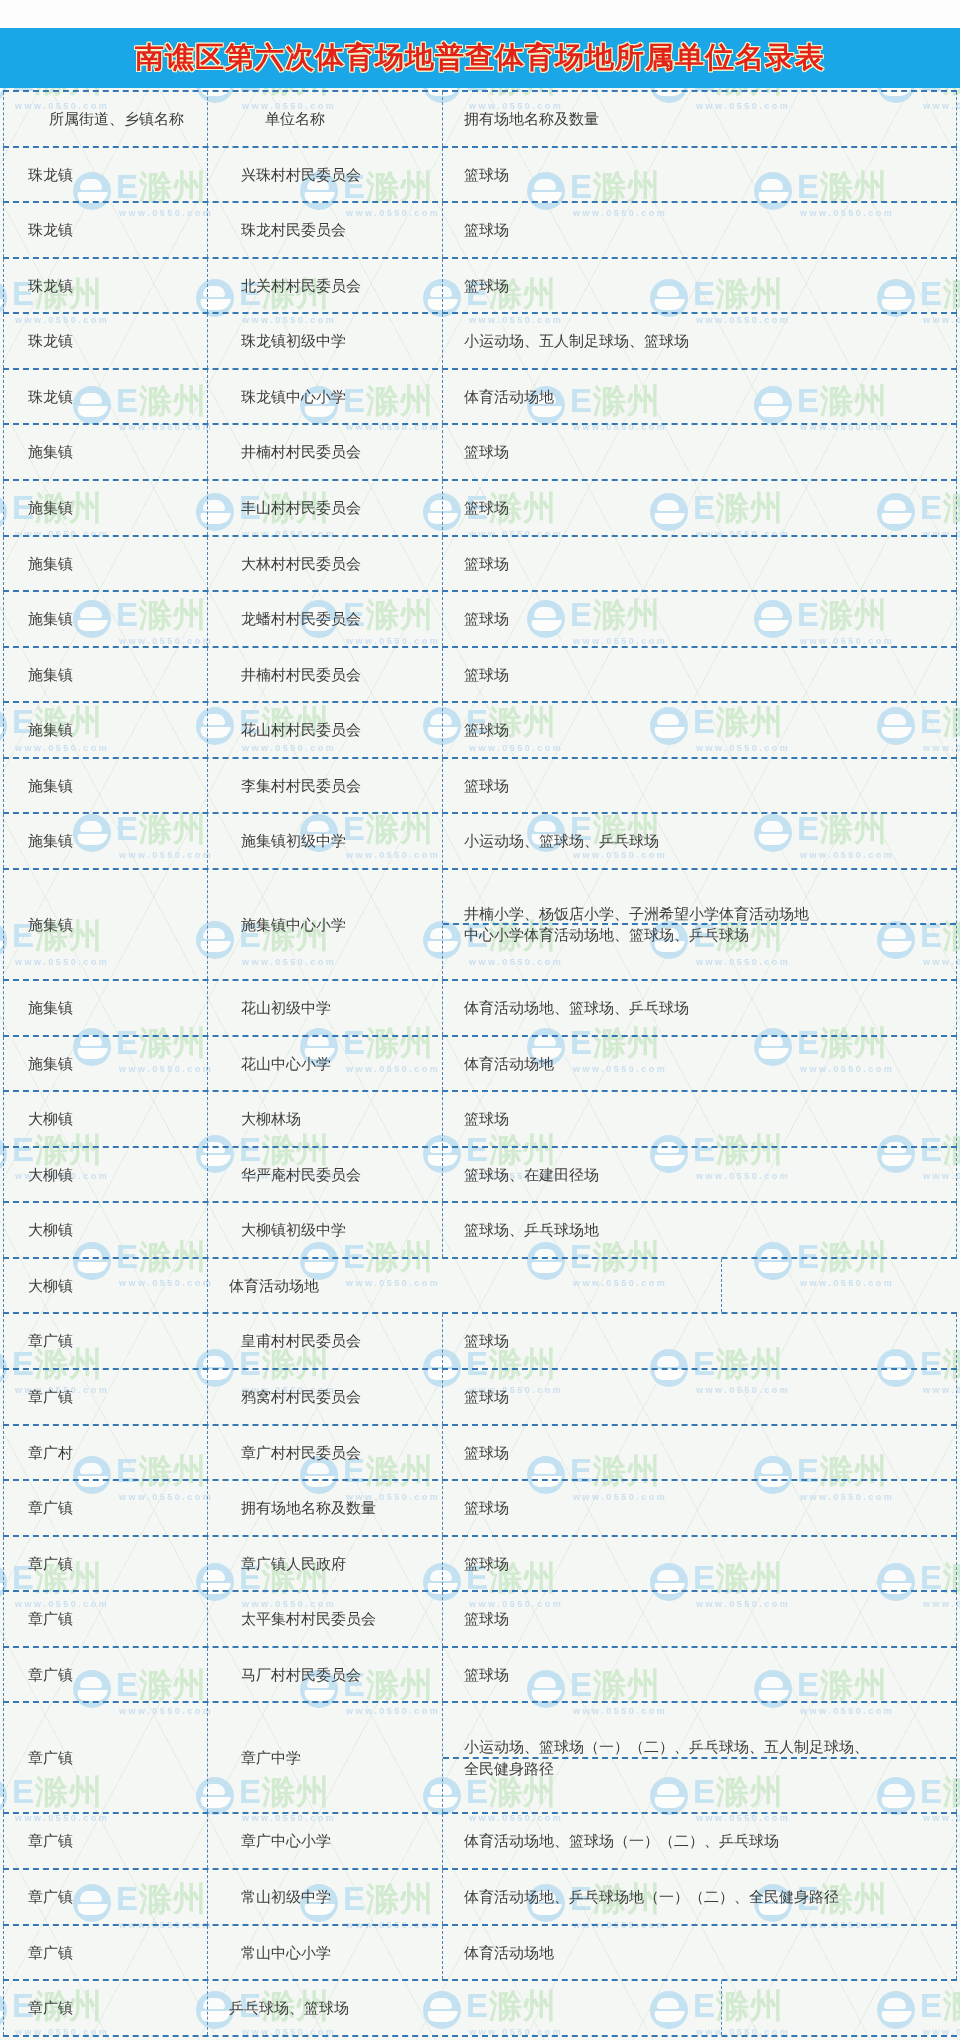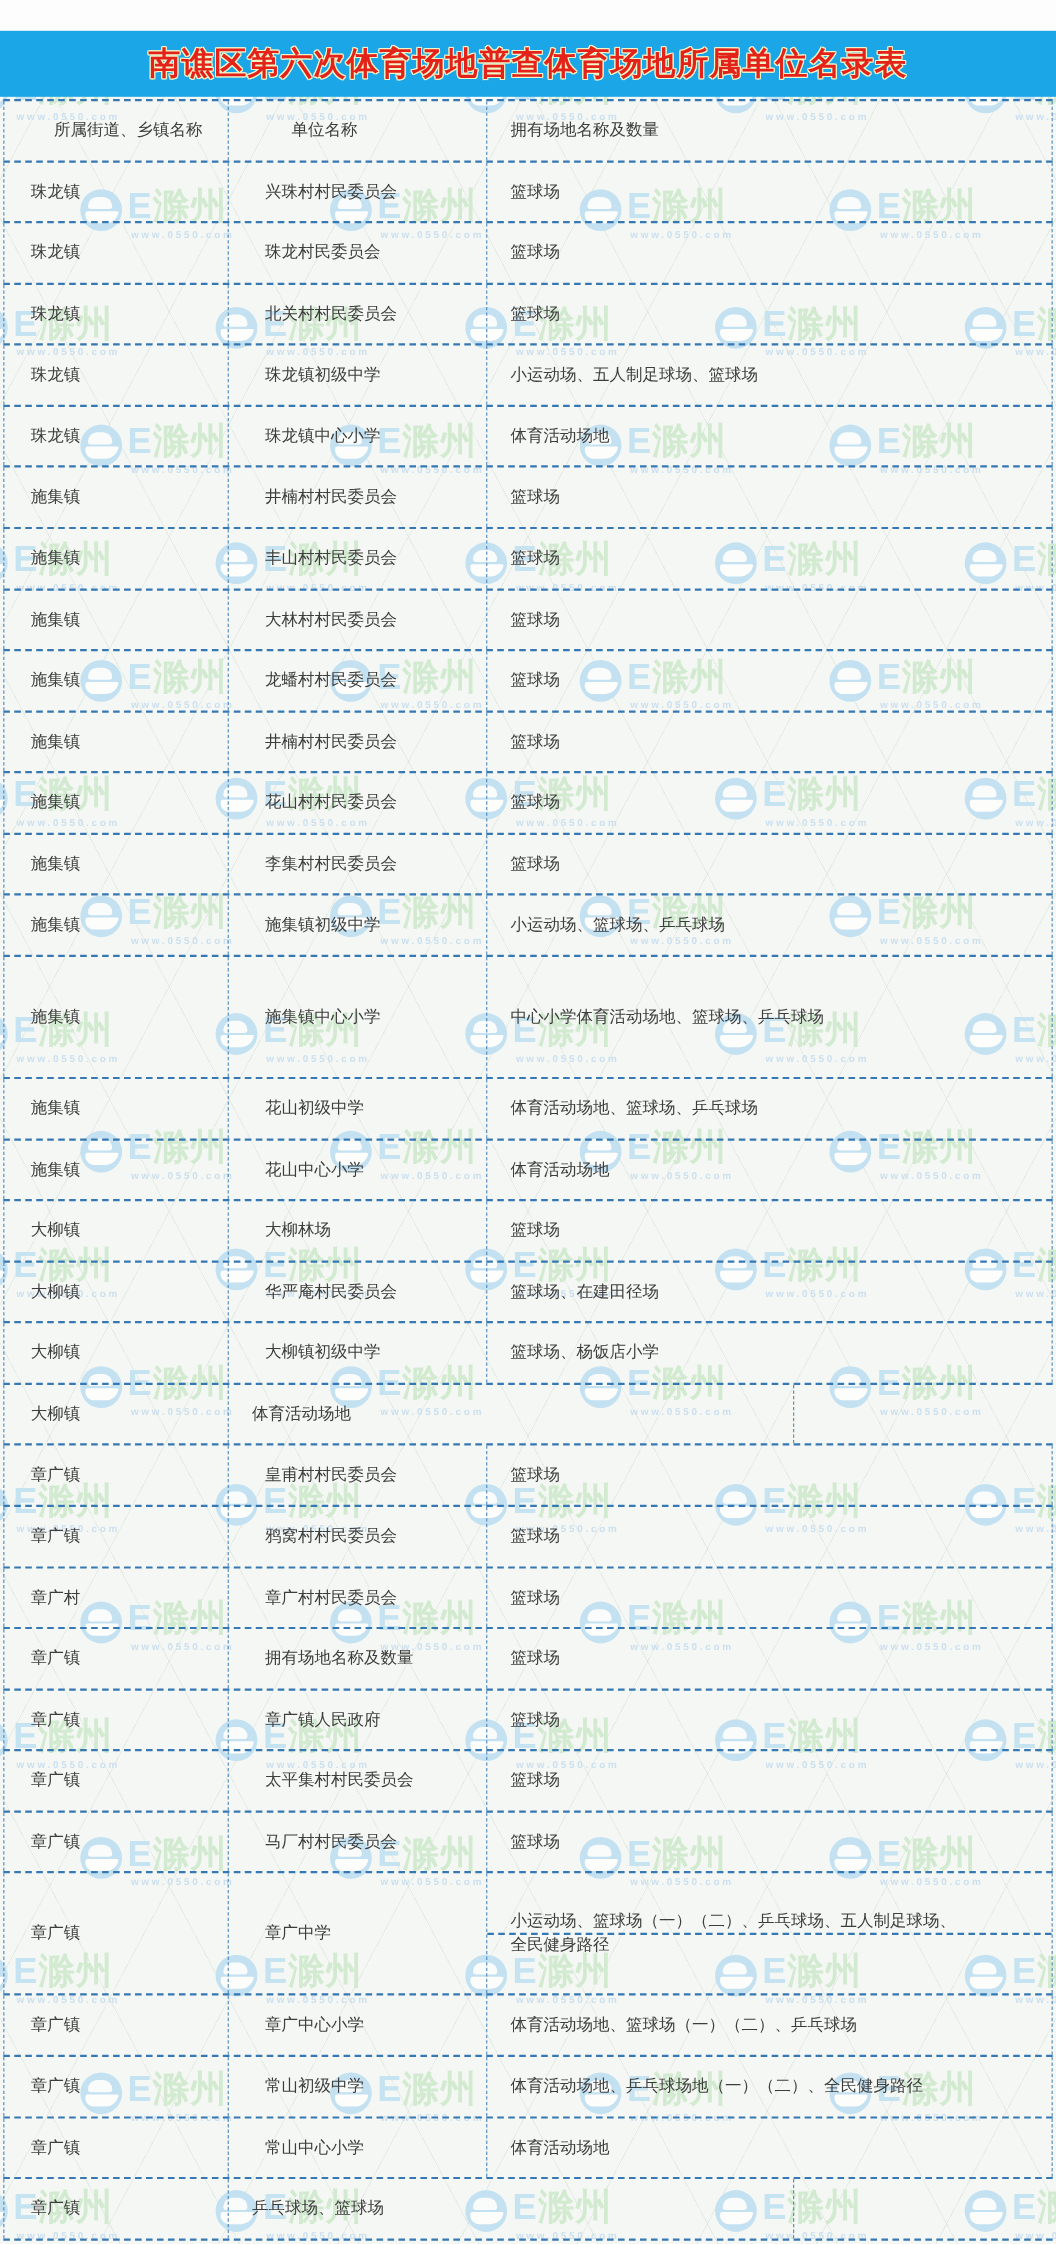--- a/index.html
+++ b/index.html
@@ -650,20 +650,21 @@
             <div class="venue-stack">
               <div class="venue-sub">小运动场、篮球场、乒乓球场</div>
             </div>
           </div>
         </div>
         <div class="trow" style="height: 111.14px;">
           <div class="cell c1">施集镇</div>
           <div class="cell c2">施集镇中心小学</div>
           <div class="cell c3">
             <div class="venue-stack">
+              <div class="venue-sub">井楠小学、杨饭店小学、子洲希望小学体育活动场地</div>
               <div class="venue-sub">中心小学体育活动场地、篮球场、乒乓球场</div>
             </div>
           </div>
         </div>
         <div class="trow" style="height: 55.57px;">
           <div class="cell c1">施集镇</div>
           <div class="cell c2">花山初级中学</div>
           <div class="cell c3">
             <div class="venue-stack">
               <div class="venue-sub">体育活动场地、篮球场、乒乓球场</div>
@@ -695,21 +696,21 @@
             <div class="venue-stack">
               <div class="venue-sub">篮球场、在建田径场</div>
             </div>
           </div>
         </div>
         <div class="trow" style="height: 55.57px;">
           <div class="cell c1">大柳镇</div>
           <div class="cell c2">大柳镇初级中学</div>
           <div class="cell c3">
             <div class="venue-stack">
-              <div class="venue-sub">篮球场、杨饭店小学</div>
+              <div class="venue-sub">篮球场、乒乓球场地</div>
             </div>
           </div>
         </div>
         <div class="trow" style="height: 55.57px;">
           <div class="cell c1">大柳镇</div>
           <div class="cell c3">
             <div class="venue-stack">
               <div class="venue-sub">体育活动场地</div>
             </div>
           </div>

